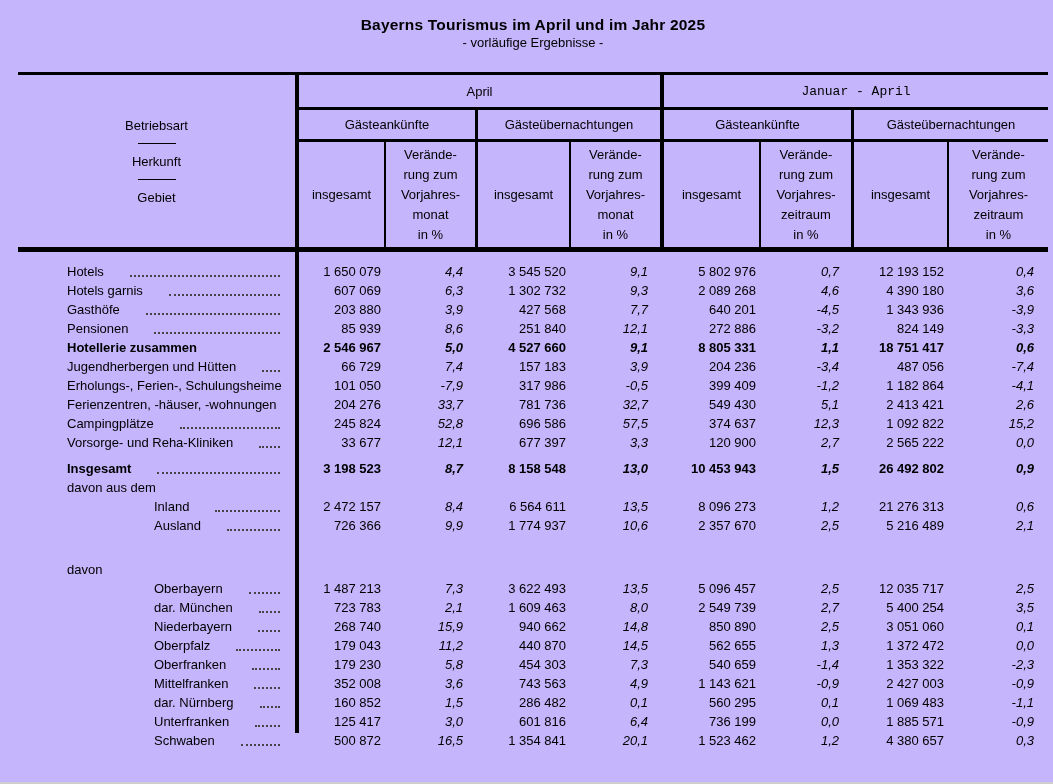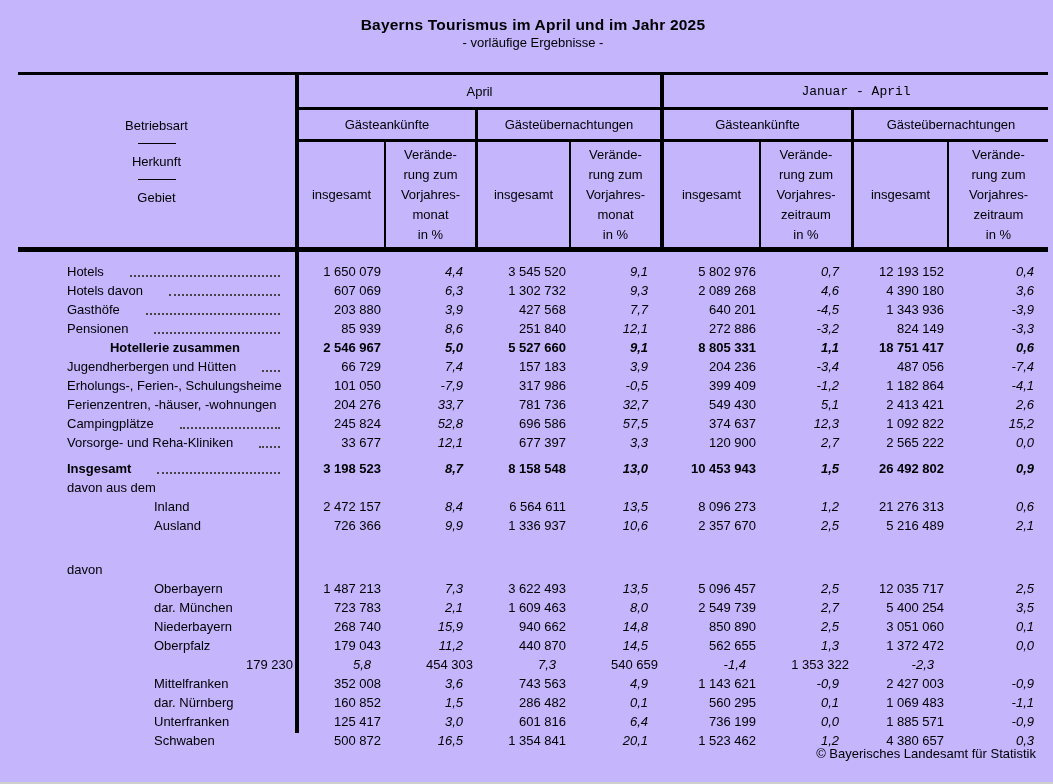--- a/index.html
+++ b/index.html
@@ -47,22 +47,22 @@
   .h-chg4 { left:931px; top:67px; width:99px;  height:105px; }
   .chg { white-space:pre-line; line-height:20px; }
 
   
   .tbody { position:relative; padding-top:10px; }
   .vbody { position:absolute; left:277px; top:0; width:4px; height:481px; background:#000; }
   .row { display:grid; grid-template-columns:279px 88px 92px 93px 92px 98px 93px 95px 100px;
          height:19px; line-height:19px; font-size:13px; white-space:nowrap; }
   .row.bold { font-weight:bold; }
   .lbl { display:flex; padding-left:49px; padding-right:16px; overflow:hidden;gap:22px; }
-  .lbl.ind2 { padding-left:136px;flex-direction:column; }
-  .lbl.sum { justify-content:center; padding-right:14px; }
+  .lbl.ind2 { padding-left:136px; }
+  .lbl.sum { justify-content:flex-start; padding-right:14px; }
   .lbl .txt { white-space:nowrap; }
   .lbl .fill { flex:1 1 auto; min-width:0; border-bottom:2px dotted #444; margin:0 1px 4px 4px; }
   .cell { overflow:visible; }
   .num { text-align:right; padding-right:4px; }
   .pct { text-align:right; padding-right:14px; font-style:italic; }
 
   .footer { position:absolute; left:18px; top:746px; width:1030px; text-align:right;
             padding-right:12px; box-sizing:border-box; font-size:13px; }
   .bottom-edge { position:absolute; left:0; right:0; bottom:0; height:2px; background:#cfcfcf; }
 </style>
@@ -141,21 +141,21 @@
     <div class="cell pct">4,4</div>
     <div class="cell num">3 545 520</div>
     <div class="cell pct">9,1</div>
     <div class="cell num">5 802 976</div>
     <div class="cell pct">0,7</div>
     <div class="cell num">12 193 152</div>
     <div class="cell pct">0,4</div>
   </div>
         <div class="row">
     <div class="lbl">
-            <span class="txt">Hotels davon</span>
+            <span class="txt">Hotels garnis</span>
             <span class="fill"></span>
           </div>
     <div class="cell num">607 069</div>
     <div class="cell pct">6,3</div>
     <div class="cell num">1 302 732</div>
     <div class="cell pct">9,3</div>
     <div class="cell num">2 089 268</div>
     <div class="cell pct">4,6</div>
     <div class="cell num">4 390 180</div>
     <div class="cell pct">3,6</div>
@@ -187,21 +187,21 @@
     <div class="cell pct">-3,2</div>
     <div class="cell num">824 149</div>
     <div class="cell pct">-3,3</div>
   </div>
         <div class="row bold">
     <div class="lbl sum">
             <span class="txt">Hotellerie zusammen</span>
           </div>
     <div class="cell num">2 546 967</div>
     <div class="cell pct">5,0</div>
-    <div class="cell num">5 527 660</div>
+    <div class="cell num">4 527 660</div>
     <div class="cell pct">9,1</div>
     <div class="cell num">8 805 331</div>
     <div class="cell pct">1,1</div>
     <div class="cell num">18 751 417</div>
     <div class="cell pct">0,6</div>
   </div>
         <div class="row">
     <div class="lbl">
             <span class="txt">Jugendherbergen und Hütten</span>
             <span class="fill"></span>
@@ -312,21 +312,21 @@
     <div class="cell num">21 276 313</div>
     <div class="cell pct">0,6</div>
   </div>
         <div class="row">
     <div class="lbl ind2">
             <span class="txt">Ausland</span>
             <span class="fill"></span>
           </div>
     <div class="cell num">726 366</div>
     <div class="cell pct">9,9</div>
-    <div class="cell num">1 336 937</div>
+    <div class="cell num">1 774 937</div>
     <div class="cell pct">10,6</div>
     <div class="cell num">2 357 670</div>
     <div class="cell pct">2,5</div>
     <div class="cell num">5 216 489</div>
     <div class="cell pct">2,1</div>
   </div>
         <div class="row" style="margin-top: 25px;">
     <div class="lbl">
             <span class="txt">davon</span>
           </div>
@@ -389,20 +389,24 @@
     <div class="cell num">179 043</div>
     <div class="cell pct">11,2</div>
     <div class="cell num">440 870</div>
     <div class="cell pct">14,5</div>
     <div class="cell num">562 655</div>
     <div class="cell pct">1,3</div>
     <div class="cell num">1 372 472</div>
     <div class="cell pct">0,0</div>
   </div>
         <div class="row">
+    <div class="lbl ind2">
+            <span class="txt">Oberfranken</span>
+            <span class="fill"></span>
+          </div>
     <div class="cell num">179 230</div>
     <div class="cell pct">5,8</div>
     <div class="cell num">454 303</div>
     <div class="cell pct">7,3</div>
     <div class="cell num">540 659</div>
     <div class="cell pct">-1,4</div>
     <div class="cell num">1 353 322</div>
     <div class="cell pct">-2,3</div>
   </div>
         <div class="row">
@@ -457,15 +461,14 @@
     <div class="cell num">1 354 841</div>
     <div class="cell pct">20,1</div>
     <div class="cell num">1 523 462</div>
     <div class="cell pct">1,2</div>
     <div class="cell num">4 380 657</div>
     <div class="cell pct">0,3</div>
   </div>
       </div>
   </div>
 
-  <div class="footer">© Bayerisches Landesamt für Statistik</div>
   <div class="bottom-edge"></div>
 </div>
 
 </body></html>

